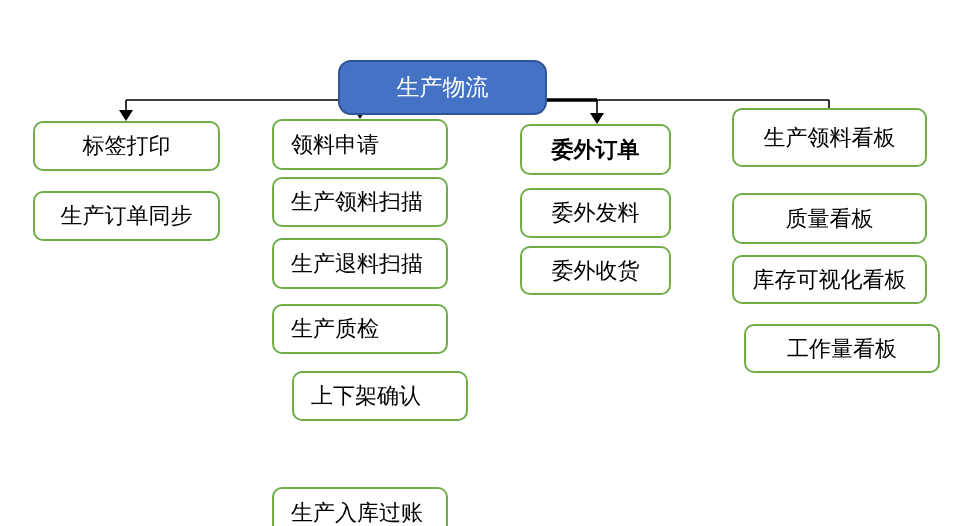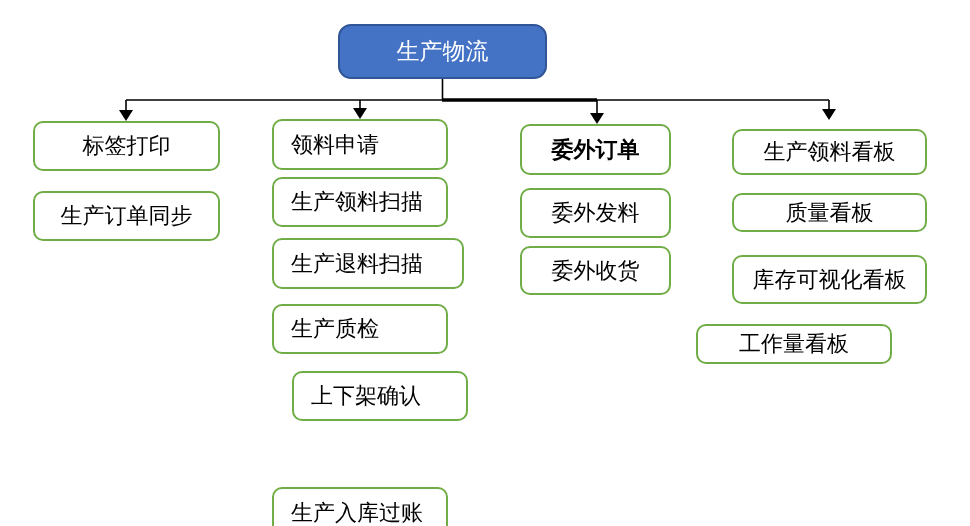--- a/index.html
+++ b/index.html
@@ -35,38 +35,39 @@
     font-size:22px;
     white-space:nowrap;
   }
   .node.align-left{justify-content:flex-start;padding-left:17px;}
   .node.root{
     background:var(--root-fill);
     border:2.5px solid var(--root-border);
     border-radius:13px;
     color:var(--root-text);
     font-size:23px;
+    margin-top:36px;
   }
   
   #root-node {left:338px;top:24px;width:209px;height:55px;}
   #c1n1{left:33px; top:121px;width:187px;height:50px;}
   #c1n2{left:33px; top:191px;width:187px;height:50px;}
   #c2n1{left:272px;top:119px;width:176px;height:51px;}
   #c2n2{left:272px;top:177px;width:176px;height:50px;}
-  #c2n3{left:272px;top:238px;width:192px;height:51px;}
+  #c2n3{left:272px;top:238px;width:176px;height:51px;}
   #c2n4{left:272px;top:304px;width:176px;height:50px;}
   #c2n5{left:272px;top:371px;width:176px;height:50px;margin-left:20px;}
   #c2n6{left:272px;top:443px;width:176px;height:51px;margin-top:44px;}
   #c3n1{left:520px;top:124px;width:151px;height:51px;font-weight:bold;}
   #c3n2{left:520px;top:188px;width:151px;height:50px;align-items:center;}
   #c3n3{left:520px;top:246px;width:151px;height:49px;}
-  #c4n1{left:732px;top:129px;width:195px;height:46px;justify-content:center;}
-  #c4n2{left:732px;top:193px;width:195px;height:39px;}
+  #c4n1{left:732px;top:108px;width:195px;height:59px;justify-content:center;}
+  #c4n2{left:732px;top:193px;width:195px;height:51px;}
   #c4n3{left:732px;top:255px;width:195px;height:49px;}
-  #c4n4{left:696px;top:324px;width:196px;height:40px;}
+  #c4n4{left:744px;top:324px;width:196px;height:49px;}
 </style>
 </head>
 <body>
 
 <div id="canvas">
 
   <svg id="connector-layer" width="970" height="526" viewBox="0 0 970 526" xmlns="http://www.w3.org/2000/svg">
 
     <line class="cline" x1="442.5" y1="79" x2="442.5" y2="100"></line>
 

